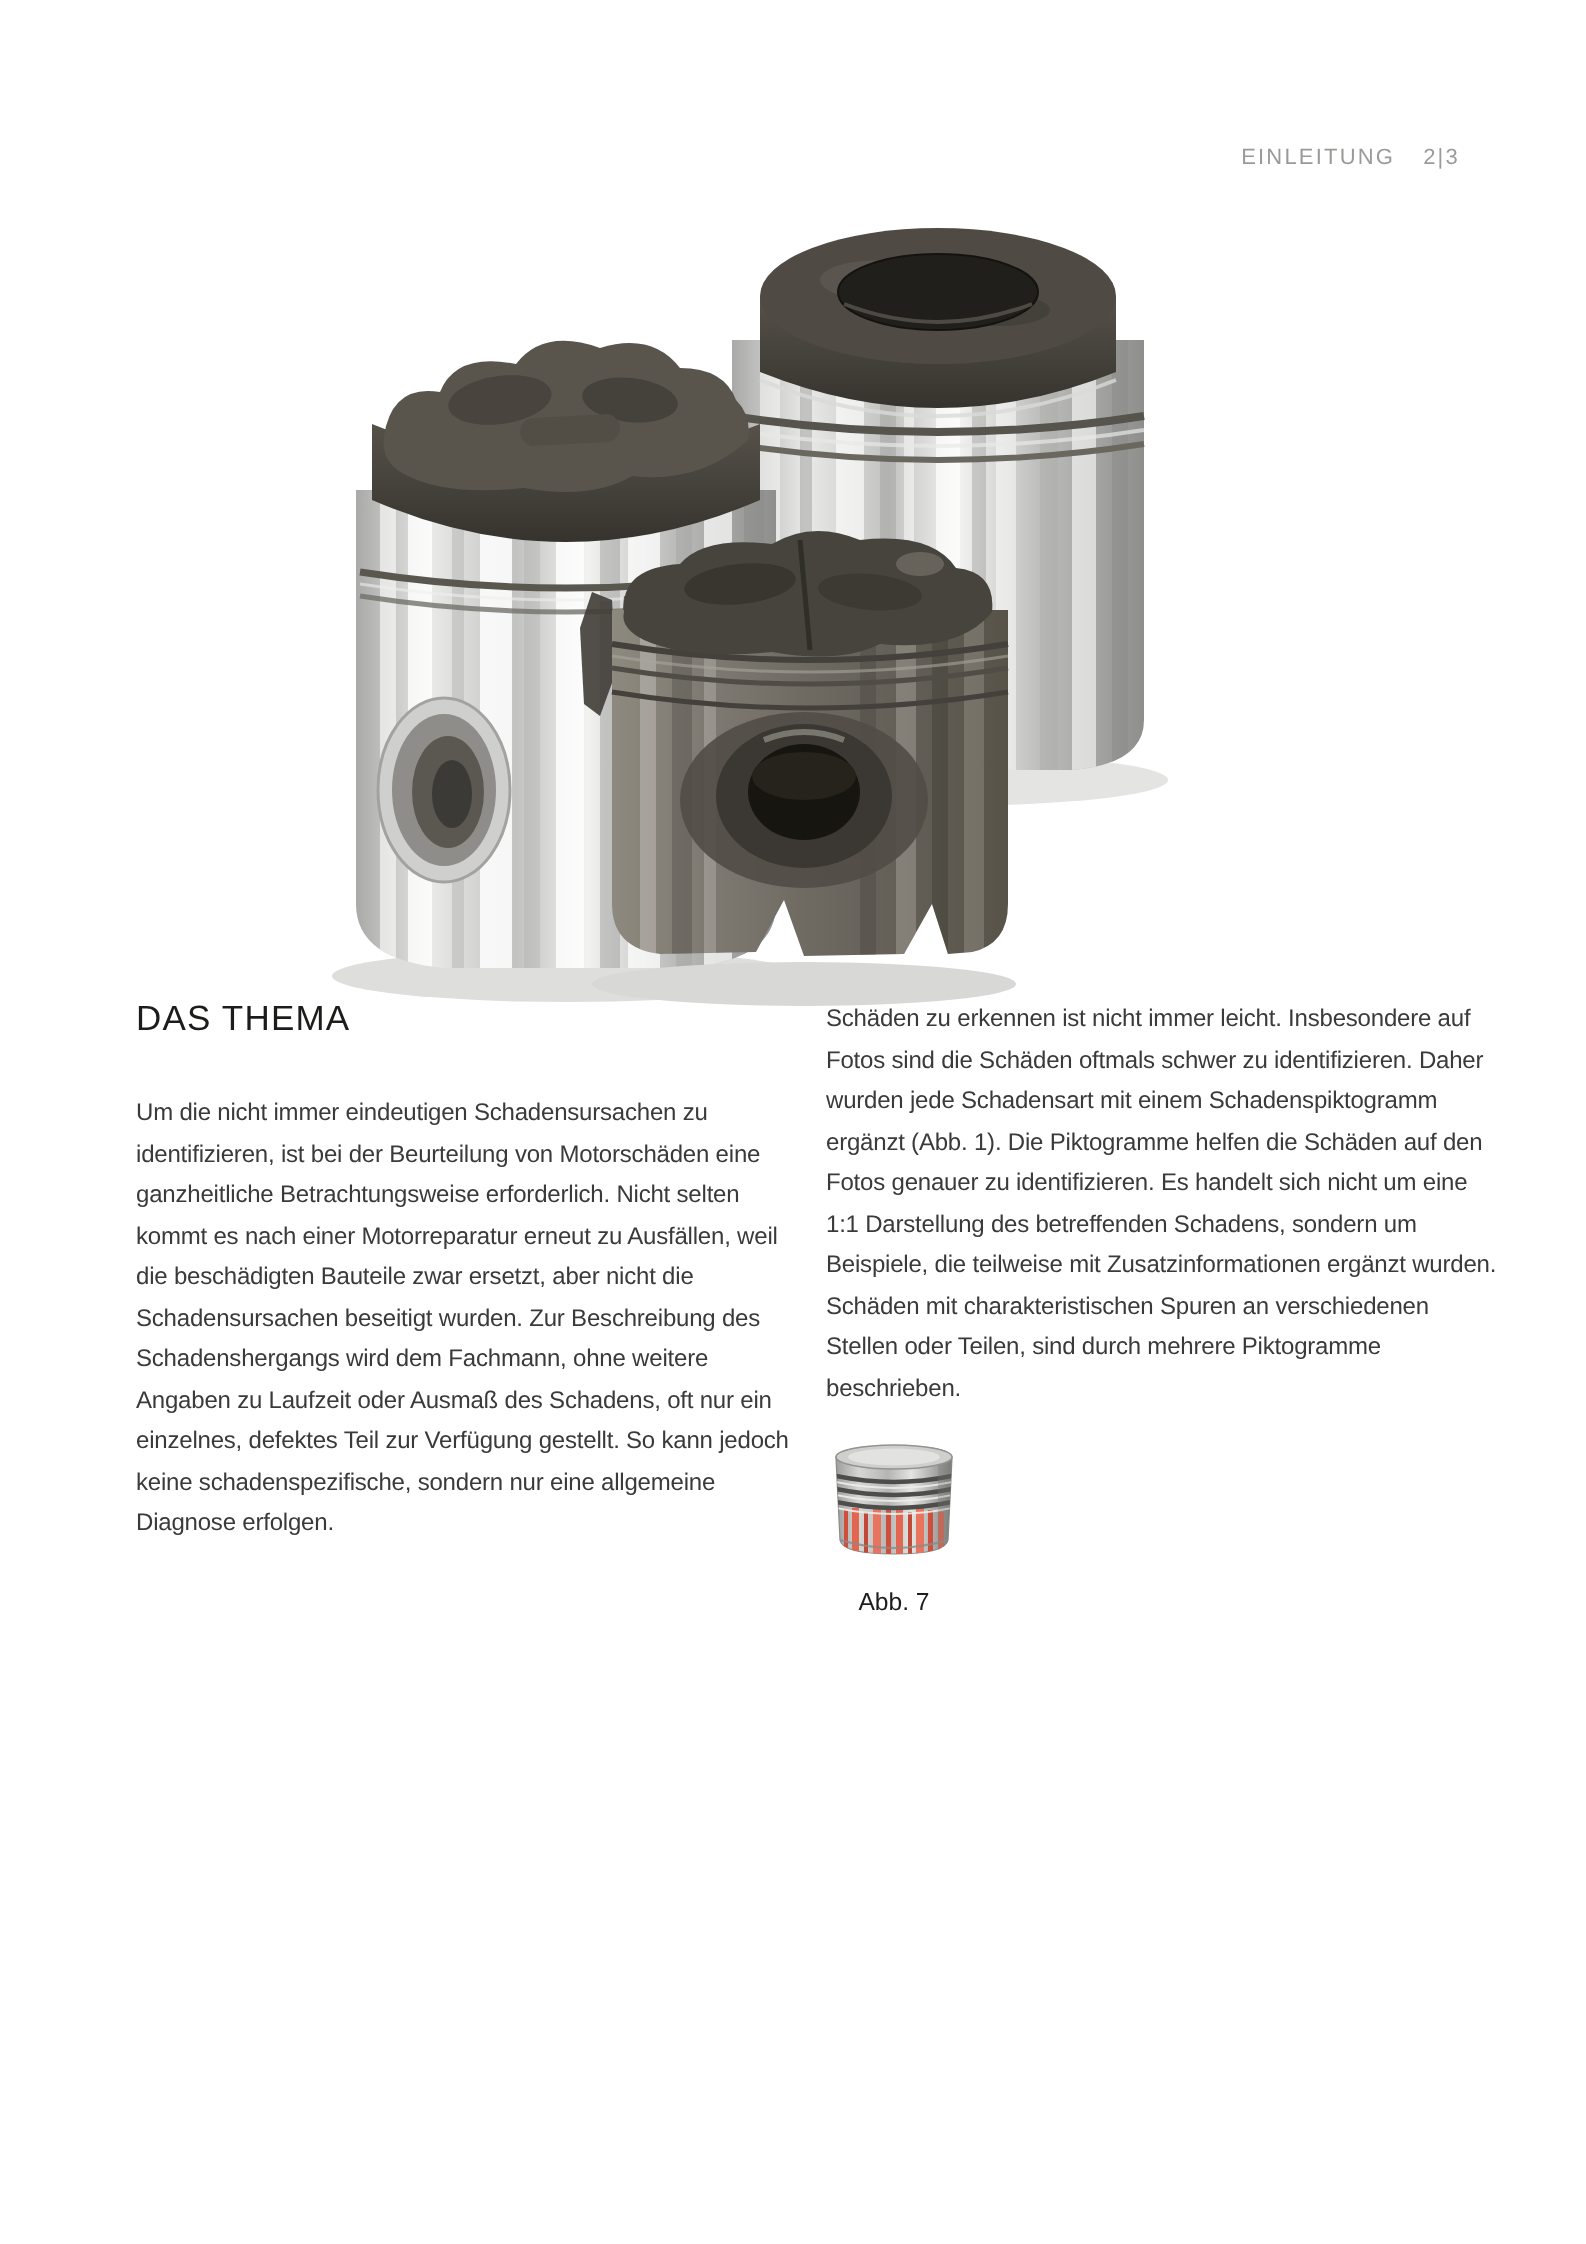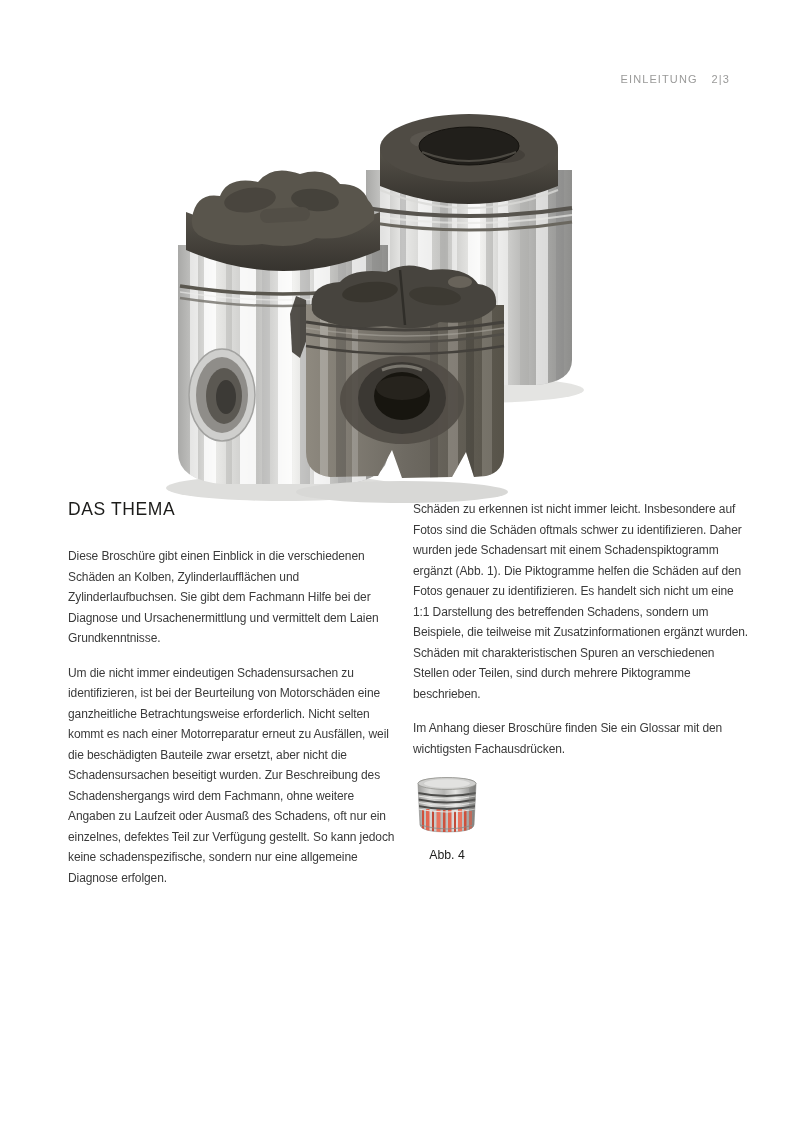--- a/index.html
+++ b/index.html
@@ -180,27 +180,25 @@
         <ellipse cx="270" cy="192" rx="28" ry="10" fill="#39362f" transform="rotate(-6 270 192)"></ellipse>
         <ellipse cx="335" cy="196" rx="26" ry="9" fill="#3d3a33" transform="rotate(5 335 196)"></ellipse>
         <path d="M300,170 L305,225" stroke="#2b2925" stroke-width="2.5" opacity="0.8"></path>
         <ellipse cx="360" cy="182" rx="12" ry="6" fill="#6b675d" opacity="0.9"></ellipse>
       </g>
     </svg>
   </figure>
 
   <section class="col col-left">
     <h2>DAS THEMA</h2>
-    <p>Diese Broschüre gibt einen Einblick in die verschiedenen Schäden an Kolben, Zylinderlaufflächen und Zylinderlaufbuchsen. Sie gibt dem Fachmann Hilfe bei der Diagnose und Ursachenermittlung und vermittelt dem Laien Grundkenntnisse.</p>
     <p>Um die nicht immer eindeutigen Schadensursachen zu identifizieren, ist bei der Beurteilung von Motorschäden eine ganzheitliche Betrachtungsweise erforderlich. Nicht selten kommt es nach einer Motorreparatur erneut zu Ausfällen, weil die beschädigten Bauteile zwar ersetzt, aber nicht die Schadensursachen beseitigt wurden. Zur Beschreibung des Schadenshergangs wird dem Fachmann, ohne weitere Angaben zu Laufzeit oder Ausmaß des Schadens, oft nur ein einzelnes, defektes Teil zur Verfügung gestellt. So kann jedoch keine schadenspezifische, sondern nur eine allgemeine Diagnose erfolgen.</p>
   </section>
 
   <section class="col col-right">
     <p>Schäden zu erkennen ist nicht immer leicht. Insbesondere auf Fotos sind die Schäden oftmals schwer zu identifizieren. Daher wurden jede Schadensart mit einem Schadenspiktogramm ergänzt (Abb. 1). Die Piktogramme helfen die Schäden auf den Fotos genauer zu identifizieren. Es handelt sich nicht um eine 1:1 Darstellung des betreffenden Schadens, sondern um Beispiele, die teilweise mit Zusatzinformationen ergänzt wurden. Schäden mit charakteristischen Spuren an verschiedenen Stellen oder Teilen, sind durch mehrere Piktogramme beschrieben.</p>
-    <p>Im Anhang dieser Broschüre finden Sie ein Glossar mit den wichtigsten Fachausdrücken.</p>
 
     <figure class="pictogram-figure">
       <svg width="68" height="62" viewBox="0 0 68 62" xmlns="http://www.w3.org/2000/svg">
         <defs>
           <linearGradient id="pgBody" x1="0" y1="0" x2="1" y2="0">
             <stop offset="0" stop-color="#9e9e9c"></stop>
             <stop offset="0.2" stop-color="#d6d6d4"></stop>
             <stop offset="0.45" stop-color="#b5b5b3"></stop>
             <stop offset="0.65" stop-color="#e4e4e2"></stop>
             <stop offset="0.85" stop-color="#a8a8a6"></stop>
@@ -227,17 +225,17 @@
           <path d="M5,26.5 Q34,32.5 63,26.5" stroke="#4d4d4b" stroke-width="2.2" fill="none"></path>
           <path d="M5,29.5 Q34,35.5 63,29.5" stroke="#ececea" stroke-width="1" fill="none" opacity="0.9"></path>
           <path d="M5,33 Q34,39 63,33" stroke="#4d4d4b" stroke-width="2.2" fill="none"></path>
           <path d="M5,36 Q34,42 63,36" stroke="#ececea" stroke-width="1" fill="none" opacity="0.9"></path>
           <rect x="56" y="5" width="7" height="54" fill="#777775" opacity="0.3"></rect>
         </g>
         <ellipse cx="34" cy="10.5" rx="29" ry="6" fill="#cfcfcd" stroke="#94948f" stroke-width="0.8"></ellipse>
         <ellipse cx="34" cy="10.5" rx="23" ry="4.2" fill="#e2e2e0"></ellipse>
         <path d="M7,52 Q34,60 61,52" stroke="#8a8a88" stroke-width="1" fill="none" opacity="0.8"></path>
       </svg>
-      <figcaption>Abb. 4</figcaption>
+      <figcaption>Abb. 7</figcaption>
     </figure>
   </section>
 
 </div>
 
 </body></html>

